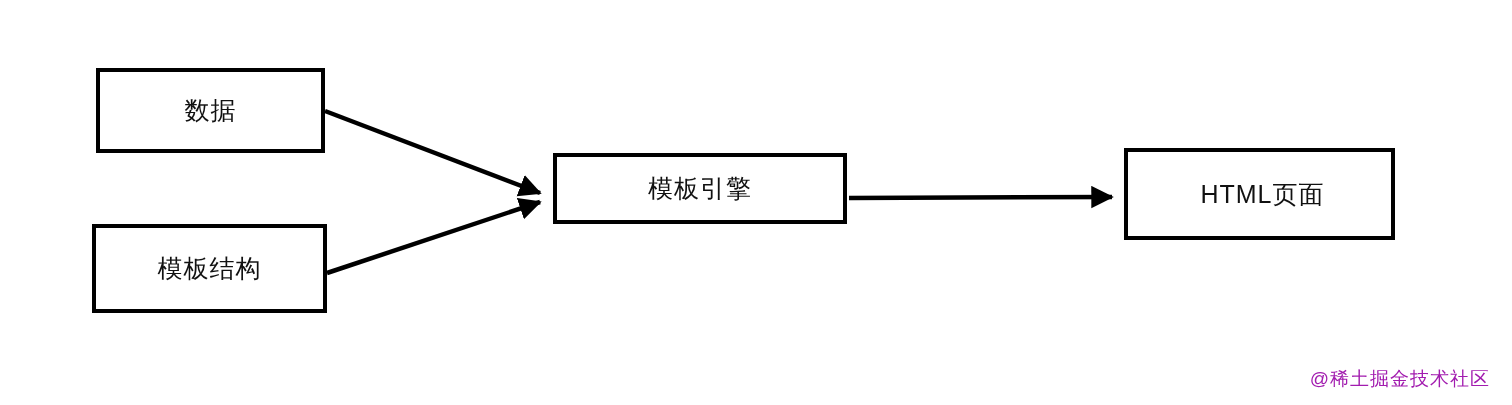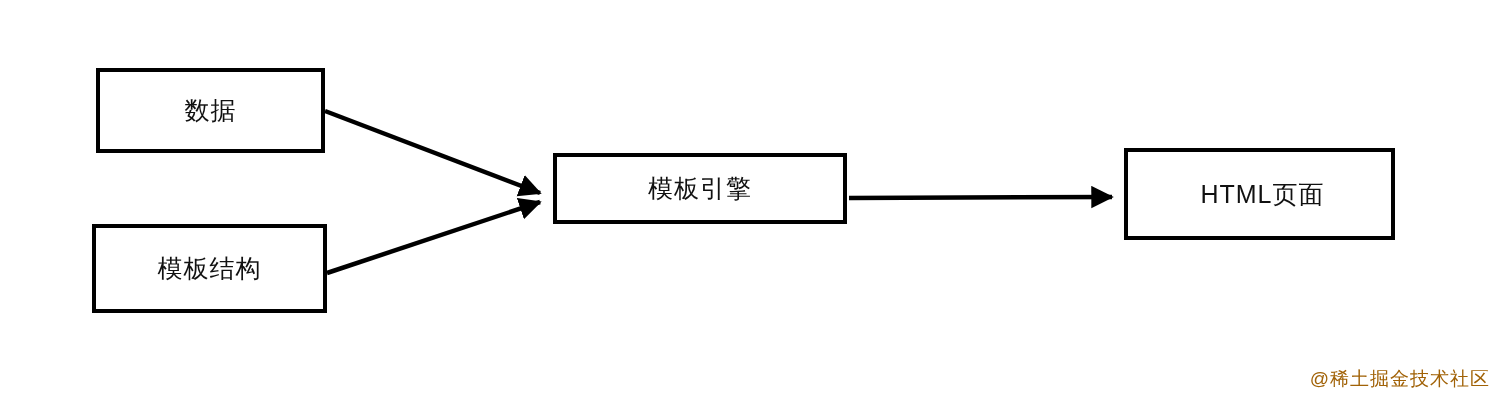--- a/index.html
+++ b/index.html
@@ -36,21 +36,21 @@
     white-space: nowrap;
   }
   .node-data            { left: 96px;   top: 68px;  width: 229px; height: 85px; }
   .node-template-struct { left: 92px;   top: 224px; width: 235px; height: 89px; }
   .node-engine          { left: 553px;  top: 153px; width: 294px; height: 71px; }
   .node-html            { left: 1124px; top: 148px; width: 271px; height: 92px; padding-left: 6px; }
   .watermark {
     position: absolute;
     right: 22px;
     bottom: 13px;
-    color: #a16207;
+    color: #a21caf;
     font-size: 19px;
     letter-spacing: 1px;
     user-select: none;
   }
 </style>
 </head>
 <body>
 
 <div class="canvas">
 

